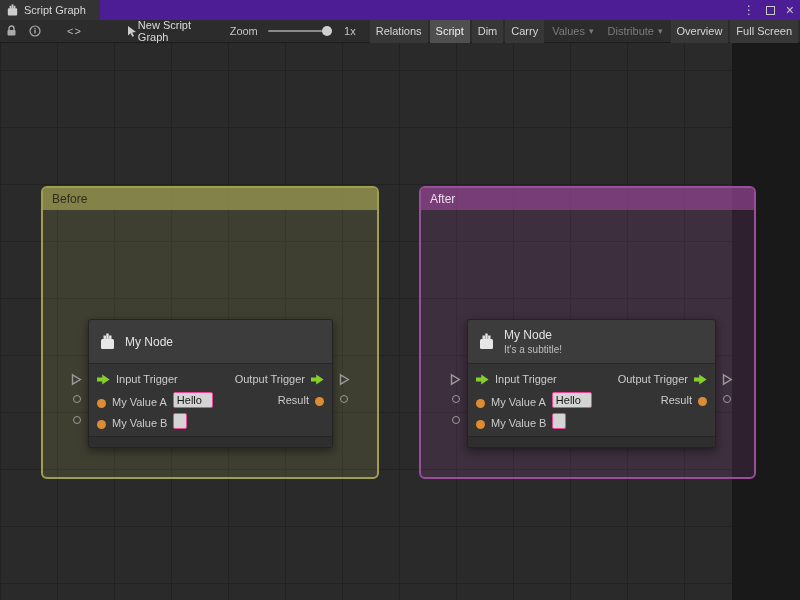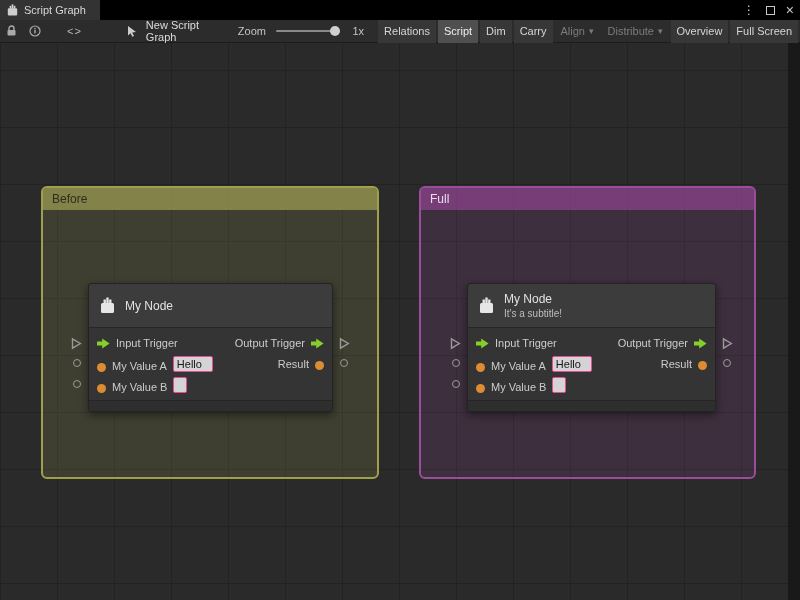--- a/index.html
+++ b/index.html
@@ -1,21 +1,21 @@
 <!DOCTYPE html>
 <html><head>
 <meta charset="utf-8">
 <style>
   * { margin:0; padding:0; box-sizing:border-box; }
   html,body { width:800px; height:600px; overflow:hidden; background:#111; }
   body { font-family:"Liberation Sans", sans-serif; font-size:11px; color:#d2d2d2; }
   #app { position:relative; width:800px; height:600px; background:#191919; overflow:hidden; }
 
   
-  .tabbar { position:absolute; top:0; left:0; width:800px; height:20px; background:#000000; }
+  .tabbar { position:absolute; top:0; left:0; width:800px; height:20px; background:#4c1d95; }
   .tab { position:absolute; left:0; top:0; height:20px; display:flex; align-items:center; gap:5px;
          padding:0 14px 0 6px; background:#333333; color:#d8d8d8; }
   .win-controls { position:absolute; right:6px; top:0; height:20px; display:flex; align-items:center; gap:11px; color:#c8c8c8; }
   .menu-glyph { font-size:12px; line-height:20px; }
   .maxbox { width:9px; height:9px; border:1px solid #c8c8c8; display:inline-block; }
   .close-glyph { font-size:14px; line-height:20px; }
 
   
   .toolbar { position:absolute; top:20px; left:0; width:800px; height:23px; background:#2c2c2c;
              border-bottom:1px solid #1c1c1c; display:flex; align-items:center; }
@@ -28,37 +28,37 @@
   .slider .knob { position:absolute; right:0px; top:1px; width:10px; height:10px; border-radius:50%; background:#cfcfcf; }
   .zoom-value { color:#c4c4c4; }
   .tbtns { display:flex; align-items:stretch; height:23px; margin-left:14px;justify-content:flex-end; }
   .tbtn { display:flex; align-items:center; gap:4px; padding:0 6px; margin-right:2px; background:#373737;
           color:#d6d6d6; white-space:nowrap; cursor:default; }
   .tbtn.active { background:#4f4f4f; color:#efefef; }
   .tbtn.disabled { background:transparent; color:#7c7c7c; }
   .caret { font-size:9px; }
 
   
-  .canvas { position:absolute; top:43px; left:0; width:788px; height:557px; background-color:#2a2a2a;
+  .canvas { position:absolute; top:43px; left:0; width:732px; height:557px; background-color:#2a2a2a;
     background-image:
       linear-gradient(to right, #222222 1px, transparent 1px),
       linear-gradient(to bottom, #222222 1px, transparent 1px);
     background-size:57px 57px; background-position:0 27px; }
 
   
   .group { position:absolute; border-radius:6px; }
   .group-header { height:22px; line-height:22px; padding:0 9px; font-size:12px; border-radius:4px 4px 0 0; }
   .group-before { left:41px; top:143px; width:338px; height:293px; border:2px solid #a0a04c; background:rgba(168,168,84,0.16); }
   .group-before .group-header { background:rgba(172,172,88,0.62); color:#2e2e1e; }
   .group-after { left:419px; top:143px; width:337px; height:293px; border:2px solid #9a4d9a; background:rgba(162,72,162,0.16); }
   .group-after .group-header { background:rgba(162,72,162,0.58); color:#eadeea; }
 
   
   .node { position:absolute; background:#343434; border:1px solid #232323; border-radius:3px;
-          box-shadow:0 3px 9px rgba(0,0,0,0.45); }
+          box-shadow:0 3px 9px rgba(0,0,0,0.45);margin-top:36px; }
   .node-before { left:88px; top:240px; width:245px; }
   .node-after  { left:467px; top:240px; width:249px; }
   .node-header { height:44px; display:flex; align-items:center; gap:9px; padding:0 10px; background:#3c3c3c;
                  border-bottom:1px solid #272727; border-radius:3px 3px 0 0; }
   .node-title { font-size:12px; color:#e2e2e2; }
   .node-subtitle { font-size:10px; color:#bdbdbd; margin-top:2px; }
   .node-body { padding:4px 0 5px; }
   .prow { height:21px; display:flex; align-items:center; justify-content:space-between; padding:0 8px; }
   .pgroup { display:flex; align-items:flex-end; gap:6px; color:#cccccc; }
   .dot { width:9px; height:9px; border-radius:50%; background:#dd8c33; }
@@ -114,42 +114,42 @@
         <rect x="5.3" y="5" width="1.4" height="3.4" fill="#aaaaaa"></rect>
         <rect x="5.3" y="2.9" width="1.4" height="1.4" fill="#aaaaaa"></rect>
       </svg>
     </span>
     <span class="code-icon" style="margin-left:26px">&lt;&gt;</span>
     <span class="ticon" style="margin-left:44px">
       <svg width="12" height="12" viewBox="0 0 12 12">
         <path d="M2 1 L10 7 L6.2 7.6 L8 11 L6.3 11.8 L4.6 8.3 L2 10.5 Z" fill="#cccccc"></path>
       </svg>
     </span>
-    <span class="graph-name" style="margin-left:8px">New Script Graph</span>
+    <span class="graph-name" style="margin-left:0">New Script Graph</span>
     <span class="zoom-label" style="margin-left:22px">Zoom</span>
     <span class="slider" style="margin-left:10px">
       <span class="track"></span>
       <span class="knob"></span>
     </span>
     <span class="zoom-value" style="margin-left:12px">1x</span>
     <div class="tbtns">
       <span class="tbtn">
           <span>Relations</span>
         </span>
       <span class="tbtn active">
           <span>Script</span>
         </span>
       <span class="tbtn">
           <span>Dim</span>
         </span>
       <span class="tbtn">
           <span>Carry</span>
         </span>
       <span class="tbtn disabled">
-        <span>Align</span>
+        <span>Values</span>
         <span class="caret">▾</span>
       </span>
       <span class="tbtn disabled">
         <span>Distribute</span>
         <span class="caret">▾</span>
       </span>
       <span class="tbtn">
           <span>Overview</span>
         </span>
       <span class="tbtn">
@@ -161,21 +161,21 @@
   <div class="canvas">
 
     <div class="group group-before">
       <div class="group-header">
         <span>Before</span>
       </div>
     </div>
 
     <div class="group group-after">
       <div class="group-header">
-        <span>Full</span>
+        <span>After</span>
       </div>
     </div>
 
     <div class="node node-before">
       <div class="node-header">
         <span class="ticon">
           <svg width="17" height="18" viewBox="0 0 17 18">
             <rect x="2" y="6" width="13" height="10" rx="1.5" fill="#e6e6e6"></rect>
             <rect x="4.5" y="2.5" width="2.4" height="4" fill="#e6e6e6"></rect>
             <rect x="7.3" y="0.5" width="2.4" height="6" fill="#e6e6e6"></rect>

